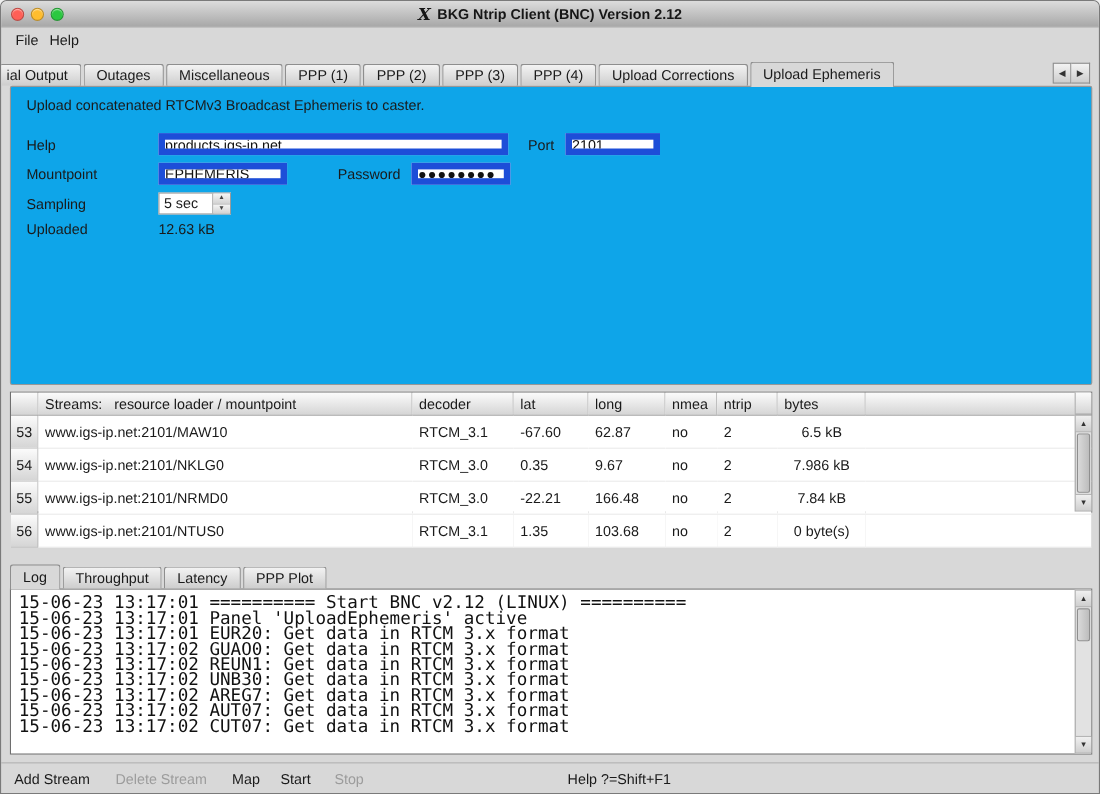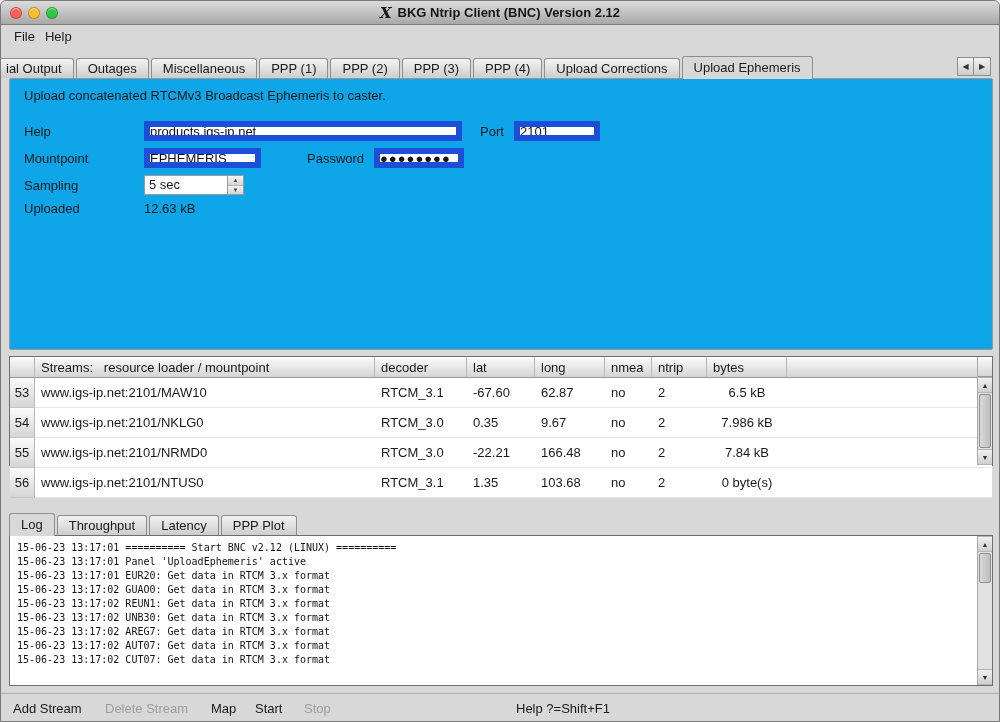--- a/index.html
+++ b/index.html
@@ -46,21 +46,21 @@
   .lb-host { top:45px; left:14px; }     .lb-port { top:45px; left:470px; }
   .lb-mount{ top:72px; left:14px; }     .lb-pass { top:72px; left:297px; }
   .lb-samp { top:99px; left:14px; }     .lb-upl  { top:122px; left:14px; }
   .val-upl { top:122px; left:134px; }
   input.txt { position:absolute; border:6px solid #1d4ed8; background:#fff;
     font:13px "Liberation Sans", sans-serif; padding:0 0; box-sizing:border-box; height:20px; color:#111; }
   .in-host  { top:42px; left:134px; width:318px; }
   .in-port  { top:42px; left:504px; width:86px; }
   .in-mount { top:69px; left:134px; width:117px; }
   .in-pass  { top:69px; left:364px; width:90px; font-size:12px; letter-spacing:1px; }
-  .spinbox { position:absolute; top:96px; left:134px; width:100px; height:20px;
+  .spinbox { position:absolute; top:96px; left:134px; width:66px; height:20px;
     border:1px solid #9b9b9b; background:#fff; box-sizing:border-box; display:flex; }
   .spin-value { flex:1; padding:0 4px; line-height:18px; }
   .spin-btns { width:15px; display:flex; flex-direction:column; border-left:1px solid #9b9b9b; }
   .spin-btn { flex:1; font-size:6px; color:#444; background:linear-gradient(#f5f5f5,#d3d3d3);
     display:flex; align-items:center; justify-content:center; }
   .spin-btn + .spin-btn { border-top:1px solid #b5b5b5; }
   
   .streams-frame { position:absolute; top:355px; left:8px; width:984px; height:110px;
     border:1px solid #6e6e6e; background:#fff; box-sizing:border-box; }
   .tgrid { display:grid; grid-template-columns:25px 340px 92px 68px 70px 47px 55px 80px 1fr; }
@@ -83,21 +83,21 @@
     border-top:1px solid #b5b5b5; border-bottom:1px solid #b5b5b5; }
   .sb-thumb { background:linear-gradient(90deg,#dadada,#bdbdbd); border:1px solid #8f8f8f;
     border-radius:2px; margin:1px; box-sizing:border-box; }
   .sb-track { flex:1; }
   
   .tabbar2 { position:absolute; top:512px; left:8px; height:22px; display:flex; align-items:flex-end; z-index:2; }
   .log-frame { position:absolute; top:534px; left:8px; width:984px; height:151px;
     border:1px solid #6e6e6e; background:#fff; box-sizing:border-box; }
   .log-view { position:absolute; top:1px; left:1px; right:16px; bottom:1px;
     padding:4px 2px 2px 6px; font-family:"DejaVu Sans Mono", monospace;
-    font-size:10px; line-height:14px; color:#111; overflow:hidden; }
+    font-size:16px; line-height:14px; color:#111; overflow:hidden; }
   .log-line { white-space:pre; }
   
   .statusbar { position:absolute; top:692px; left:0; width:100%; height:29px;
     border-top:1px solid #b2b2b2; box-sizing:border-box; }
   .sb-item { position:absolute; top:0; height:29px; line-height:29px; white-space:nowrap; }
   .sb-item.disabled { color:#9c9c9c; }
   .pos-add{left:12px;} .pos-del{left:104px;} .pos-map{left:210px;}
   .pos-start{left:254px;} .pos-stop{left:303px;} .pos-help{left:515px;}
 </style>
 </head>

